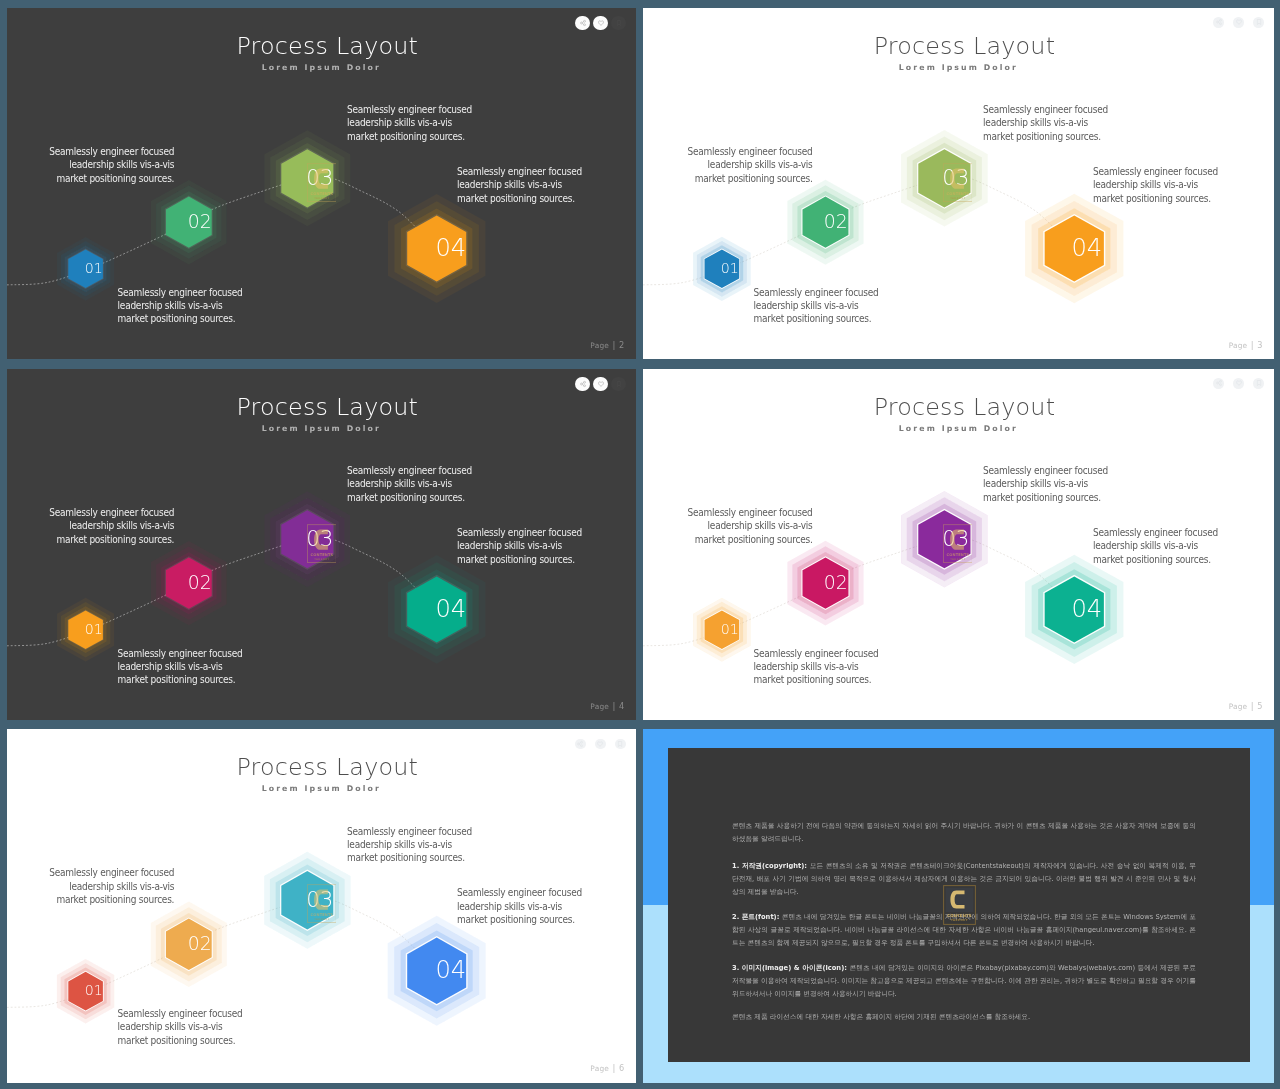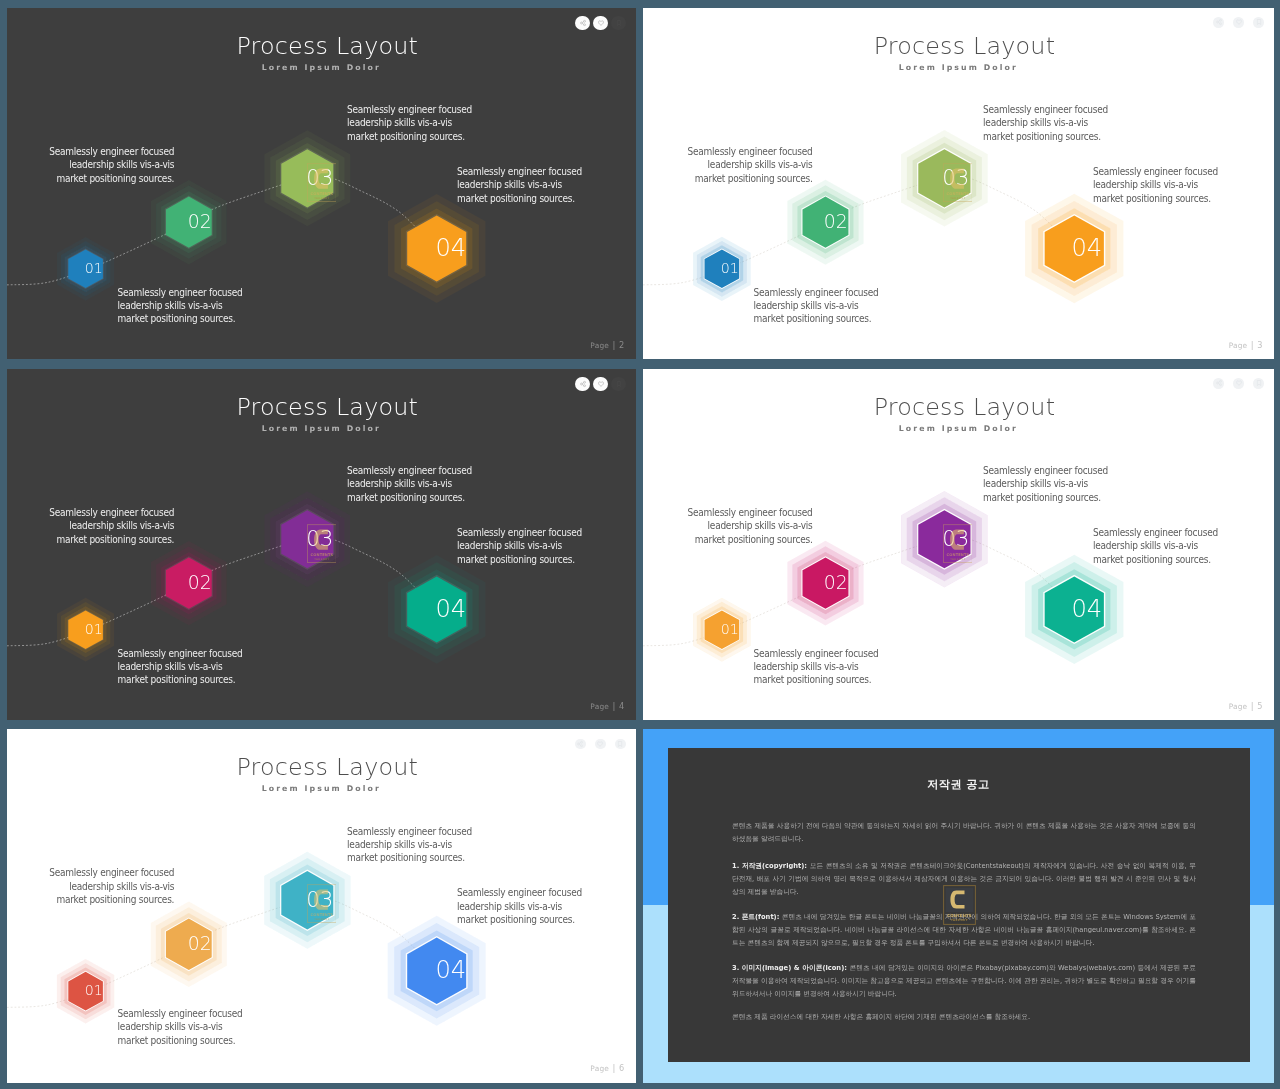--- a/index.html
+++ b/index.html
@@ -612,21 +612,20 @@
           <span class="sep">|</span>
           <span class="num">6</span>
         </div>
 </div>
 </div>
 <div class="cell" style="left:643px;top:729px;width:630.8px;height:353.6px;">
 <div class="notice">
 <div class="notice-bg-top"></div>
 <div class="notice-bg-bottom"></div>
 <div class="notice-panel" style="left:25.4px;top:19.4px;right:23.8px;bottom:20.3px;"></div>
-<div class="notice-title" style="top:47.5px;">저작권 공고</div>
 <div class="notice-p" style="left:89.3px;width:580px;top:90.5px;"><span class="np-label"></span><span class="np-body">콘텐츠 제품을 사용하기 전에 다음의 약관에 동의하는지 자세히 읽어 주시기 바랍니다. 귀하가 이 콘텐츠 제품을 사용하는 것은 사용자 계약에 보증에 동의하셨음을 알려드립니다.</span></div>
 <div class="notice-p" style="left:89.3px;width:580px;top:130.6px;"><span class="np-label">1. 저작권(copyright):</span><span class="np-body">모든 콘텐츠의 소유 및 저작권은 콘텐츠테이크아웃(Contentstakeout)의 제작자에게 있습니다. 사전 승낙 없이 복제적 이용, 무단전재, 배포 사기 기법에 의하여 영리 목적으로 이용하셔서 제삼자에게 이용하는 것은 금지되어 있습니다. 이러한 불법 행위 발견 시 준인된 민사 및 형사상의 제법을 받습니다.</span></div>
 <div class="notice-p" style="left:89.3px;width:580px;top:181.5px;"><span class="np-label">2. 폰트(font):</span><span class="np-body">콘텐츠 내에 담겨있는 한글 폰트는 네이버 나눔글꼴의 저작권자에 의하여 제작되었습니다. 한글 외의 모든 폰트는 Windows System에 포함된 사상의 글꼴로 제작되었습니다. 네이버 나눔글꼴 라이선스에 대한 자세한 사항은 네이버 나눔글꼴 홈페이지(hangeul.naver.com)를 참조하세요. 폰트는 콘텐츠의 함께 제공되지 않으므로, 필요할 경우 정품 폰트를 구입하셔서 다른 폰트로 변경하여 사용하시기 바랍니다.</span></div>
 <div class="notice-p" style="left:89.3px;width:580px;top:232.7px;"><span class="np-label">3. 이미지(image) &amp; 아이콘(icon):</span><span class="np-body">콘텐츠 내에 담겨있는 이미지와 아이콘은 Pixabay(pixabay.com)와 Webalys(webalys.com) 등에서 제공된 무료 저작물을 이용하여 제작되었습니다. 이미지는 참고용으로 제공되고 콘텐츠에는 구현합니다. 이에 관한 권리는, 귀하가 별도로 확인하고 필요할 경우 어기를 위드하셔서나 이미지를 변경하여 사용하시기 바랍니다.</span></div>
 <div class="notice-p" style="left:89.3px;width:580px;top:282.3px;"><span class="np-label"></span><span class="np-body">콘텐츠 제품 라이선스에 대한 자세한 사항은 홈페이지 하단에 기재된 콘텐츠라이선스를 참조하세요.</span></div>
 <div class="wm" style="left:299.6px;top:155.6px;opacity:0.9;"><svg width="33" height="40" viewBox="0 0 33 40">
             <rect x="0.6" y="0.6" width="31.8" height="38.8" fill="none" stroke="#7e6637" stroke-width="1"></rect>
             <rect x="2.6" y="2.6" width="27.8" height="24.4" fill="#3d444d" opacity="0.5"></rect>
             <path d="M21.5 9.2 L21.5 5.6 L13.2 5.6 C 9.5 5.6 7.4 9.0 7.4 14.6 C 7.4 20.2 9.5 23.6 13.2 23.6 L21.5 23.6 L21.5 20.0 L14.0 20.0 C 12.4 20.0 11.6 18.0 11.6 14.6 C 11.6 11.2 12.4 9.2 14.0 9.2 Z" fill="#e8c878"></path>
             <text x="16.5" y="32.2" text-anchor="middle" font-family="DejaVu Sans, sans-serif" font-size="3.9" font-weight="700" fill="#d7b565" letter-spacing="0.15">CONTENTS</text>

